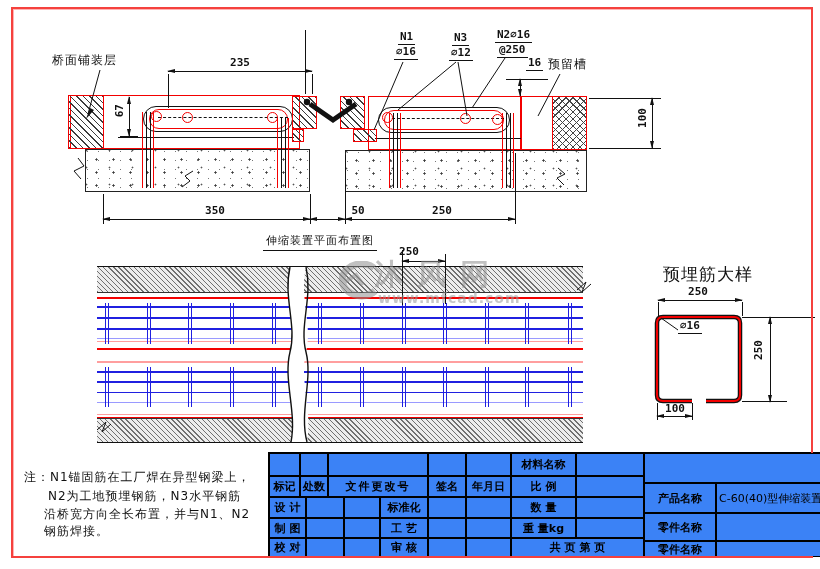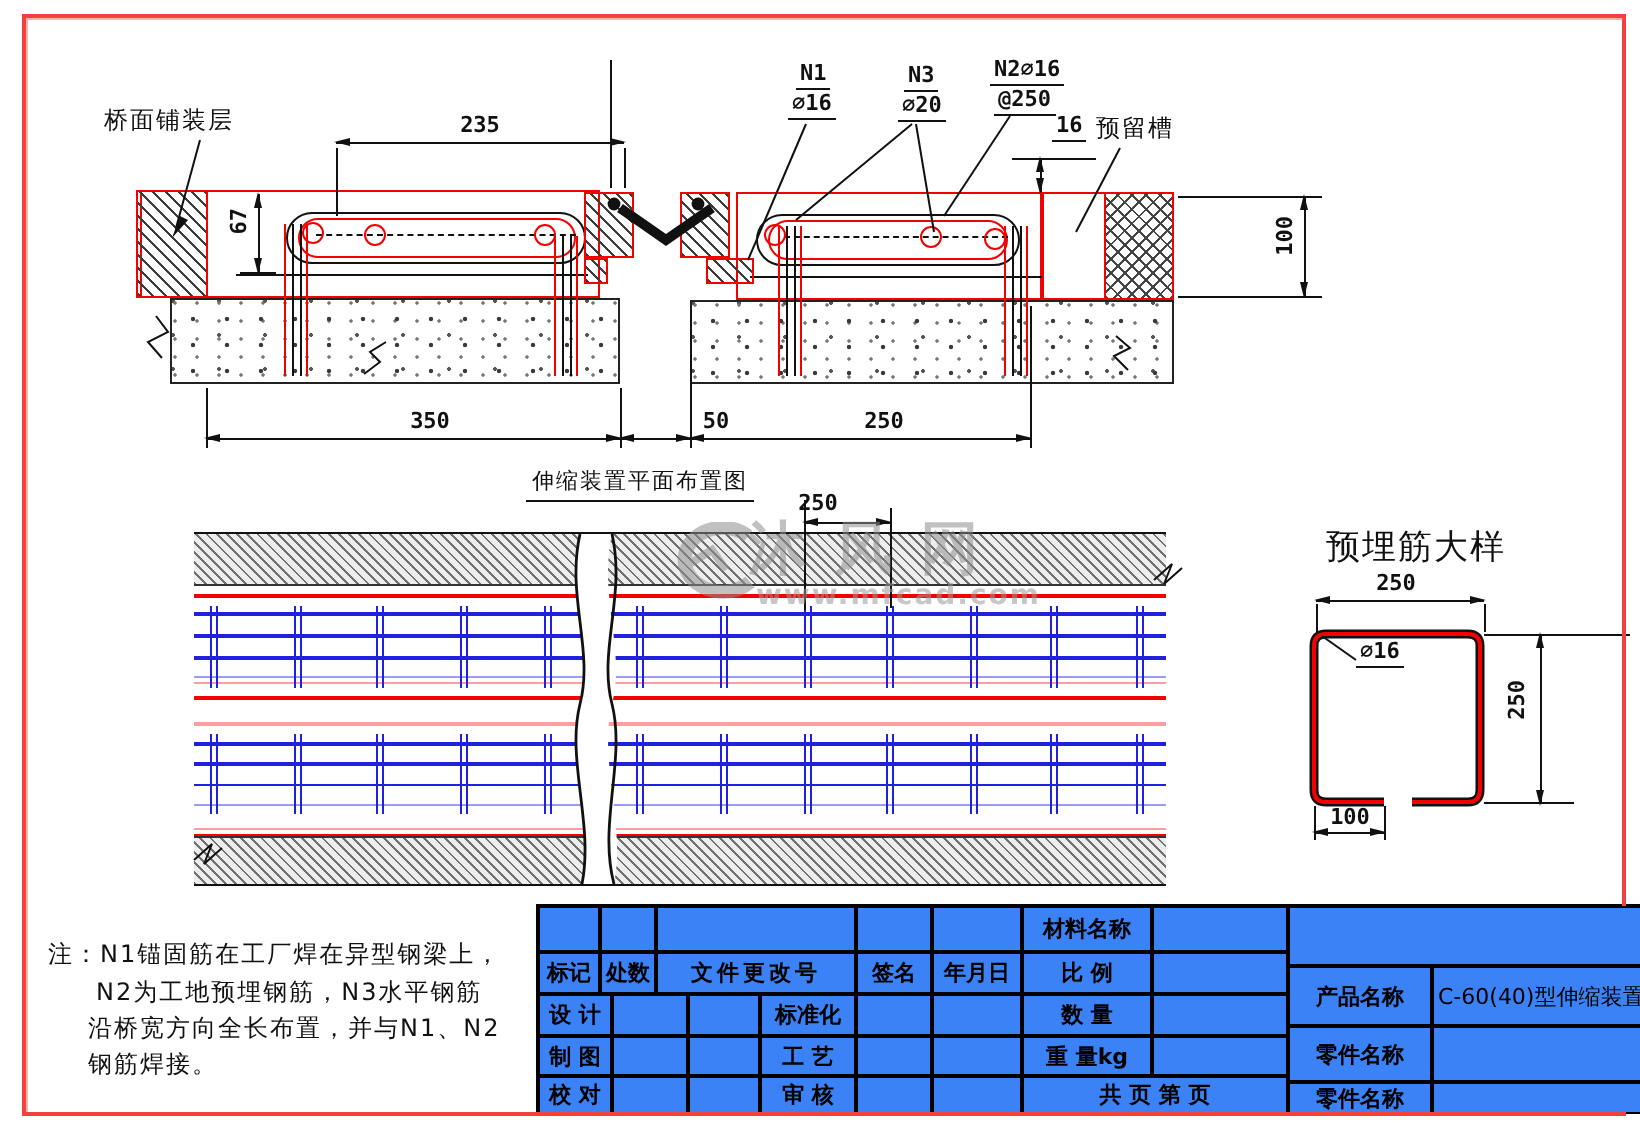--- a/index.html
+++ b/index.html
@@ -106,21 +106,21 @@
   <div class="a vl" style="left:345px;top:155px;height:69px;"></div>
   <div class="a vl" style="left:515px;top:153px;height:71px;"></div>
   <div class="a t ctr" style="left:185px;top:205px;width:60px;">350</div>
   <div class="a t ctr" style="left:338px;top:205px;width:40px;">50</div>
   <div class="a t ctr" style="left:412px;top:205px;width:60px;">250</div>
 
   <div class="a ct" style="left:52px;top:53px;">桥面铺装层</div>
   <div class="a t u" style="left:398px;top:31px;">N1</div>
   <div class="a t u" style="left:394px;top:46px;">∅16</div>
   <div class="a t u" style="left:452px;top:32px;">N3</div>
-  <div class="a t u" style="left:449px;top:47px;">∅20</div>
+  <div class="a t u" style="left:449px;top:47px;">∅12</div>
   <div class="a t u" style="left:495px;top:29px;">N2∅16</div>
   <div class="a t u" style="left:497px;top:44px;">@250</div>
   <div class="a t u" style="left:526px;top:57px;">16</div>
   <div class="a ct" style="left:548px;top:57px;">预留槽</div>
   <div class="a hl" style="left:506px;top:79px;width:42px;"></div>
   <div class="a dimv" style="left:520px;top:79px;height:17px;"></div>
 
   <div class="a hl band" style="top:266px;height:1.2px;"></div>
   <div class="a phatch band" style="top:267px;height:26px;border-bottom:1px solid #333;"></div>
   <div class="a band" style="top:297px;height:1.7px;background:var(--red);"></div>
@@ -182,21 +182,21 @@
   <div class="a dimv" style="left:770px;top:317px;height:85px;"></div>
   <div class="a t vtext" style="left:753px;top:340px;">250</div>
   <div class="a vl" style="left:657px;top:403px;height:17px;"></div>
   <div class="a vl" style="left:692px;top:403px;height:17px;"></div>
   <div class="a dimh" style="left:657px;top:416px;width:35px;"></div>
   <div class="a t ctr" style="left:657px;top:403px;width:36px;">100</div>
 
   <div class="a ct" style="left:24px;top:470px;">注：N1锚固筋在工厂焊在异型钢梁上，</div>
   <div class="a ct" style="left:48px;top:489px;">N2为工地预埋钢筋，N3水平钢筋</div>
   <div class="a ct" style="left:44px;top:507px;">沿桥宽方向全长布置，并与N1、N2</div>
-  <div class="a ct" style="left:44px;top:525px;">钢筋焊接。</div>
+  <div class="a ct" style="left:44px;top:525px;font-family:Liberation Mono, monospace;">钢筋焊接。</div>
 
   <div class="a" style="left:330px;top:259px;width:175px;height:50px;opacity:.55;z-index:6;">
     <svg class="a" style="left:0;top:2px;" width="52" height="42" viewBox="0 0 52 42">
       <path d="M44,7 A19,16 0 1 0 45,30" fill="none" stroke="#8f8f8f" stroke-width="7"></path>
       <path d="M13,22 L26,14 L33,24" fill="none" stroke="#8f8f8f" stroke-width="4"></path>
     </svg>
     <div class="a" style="left:48px;top:31px;font:700 14px 'DejaVu Sans',sans-serif;letter-spacing:1px;color:#9a9a9a;white-space:nowrap;">www.mfcad.com</div>
     <div class="a" style="left:44px;top:-4px;font:700 29px 'DejaVu Sans',sans-serif;letter-spacing:2px;color:var(--wm);white-space:nowrap;">沐 风 网</div>
   </div>
 

